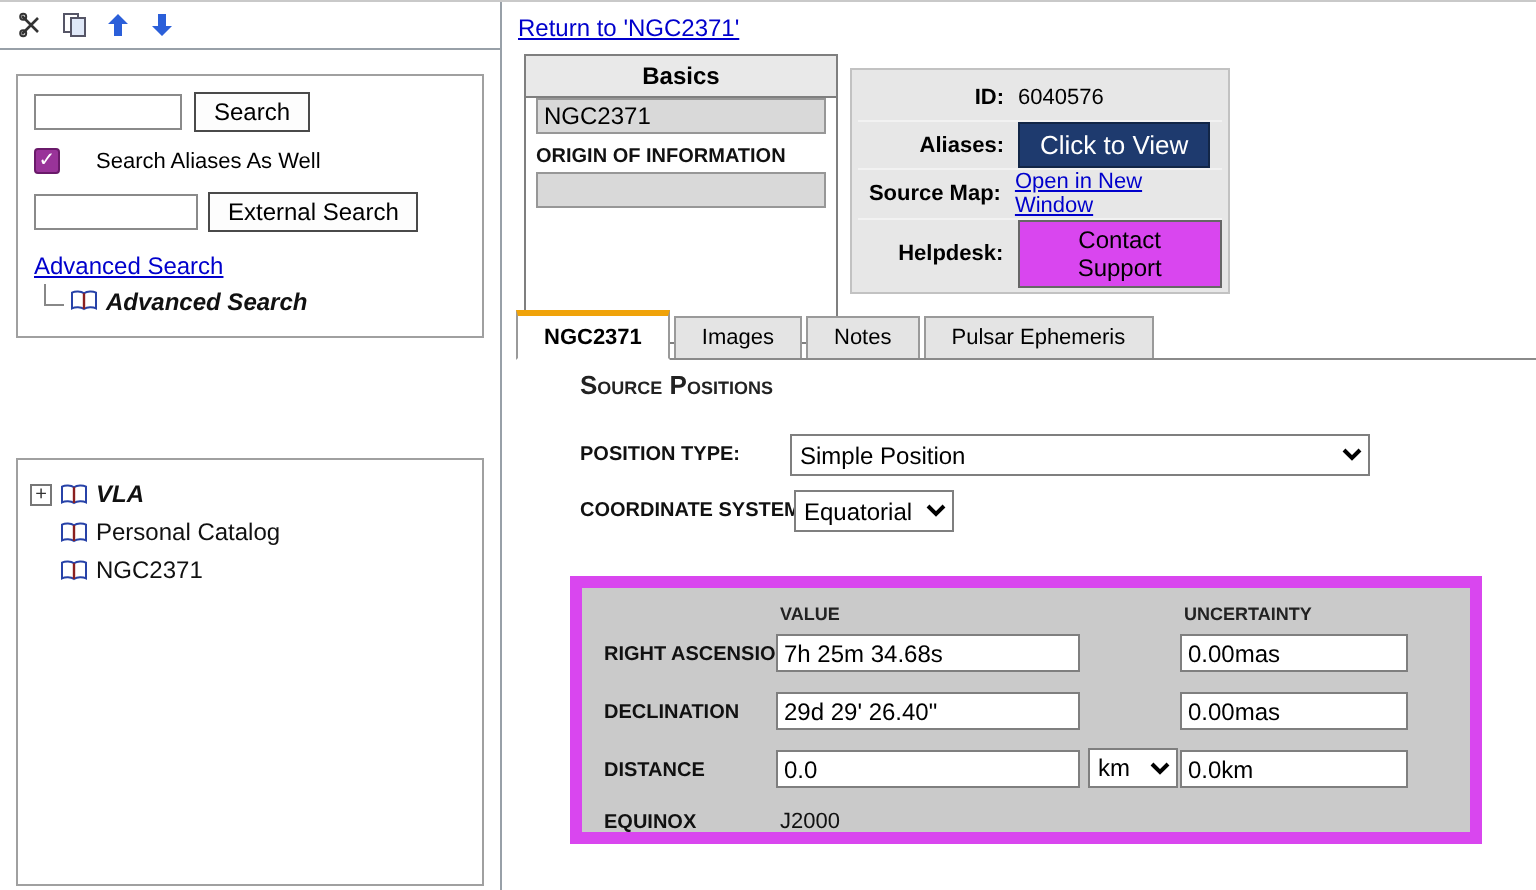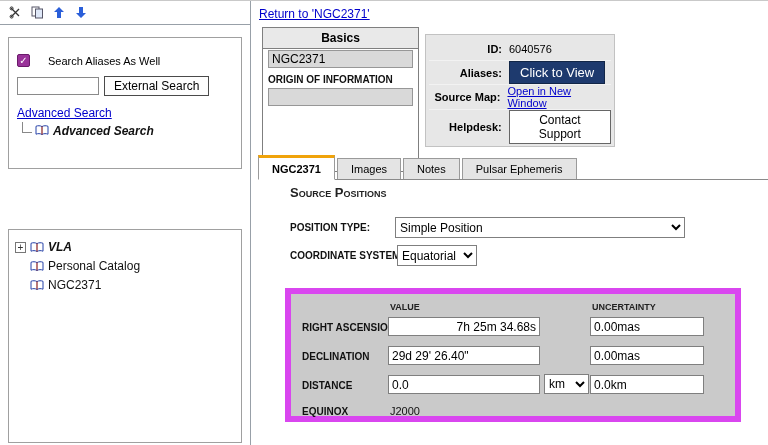--- a/index.html
+++ b/index.html
@@ -38,21 +38,21 @@
   #basics .hdr { height:21px; line-height:21px; text-align:center; font-weight:bold; font-size:12px; background:#e9e9e9; border-bottom:1px solid #7f7f7f; }
   .mini-label { font-size:10px; font-weight:bold; color:#111; margin:6px 0 2px 5px; }
   .basics-inp { margin-left:5px; width:145px; height:18px; background:#d9d9d9; border:1px solid #979797; font:12px "Liberation Sans",sans-serif; padding:0 3px; }
 
   #info { position:absolute; left:425px; top:33px; width:190px; background:#e7e7e7; border:1px solid #c2c2c2; padding:2px 3px; }
   .info-row { display:flex; align-items:center; min-height:24px; border-bottom:1px solid #f2f2f2; }
   .info-row:last-child { border-bottom:none; }
   .info-label { width:80px; text-align:right; font-weight:bold; font-size:11px; padding-right:7px; }
   .info-value { font-size:11px; }
   .navy-btn { background:#1e3a6e; color:#fff; border:1px solid #132档547; border:1px solid #122647; font-size:13px; padding:3px 10px; cursor:pointer; }
-  .plain-btn { background:#ffffff; border:1px solid #666; font-size:12px; padding:2px 7px; cursor:pointer; }
+  .plain-btn { background:#d946ef; border:1px solid #666; font-size:12px; padding:2px 7px; cursor:pointer; }
   .small-link { font-size:11px; }
 
   #tabs { position:absolute; left:258px; top:154px; right:0; height:25px; display:flex; align-items:flex-end; border-bottom:1px solid #8a8a8a; }
   .tab { font-size:11px; padding:4px 13px; background:#e4e4e4; border:1px solid #9a9a9a; border-bottom:none; margin-right:2px; cursor:pointer; white-space:nowrap; }
   .tab.active { background:#fff; border-top:3px solid #f0a30a; font-weight:bold; margin-bottom:-1px; border-bottom:1px solid #fff; padding-top:5px; }
 
   #content { position:absolute; left:251px; top:180px; right:0; bottom:0; background:#fff; }
   .sc-heading { position:absolute; left:39px; top:4px; font-variant:small-caps; font-weight:bold; font-size:13px; color:#222; }
   .fld-label { position:absolute; font-size:10px; font-weight:bold; color:#111; }
   .sel { border:1px solid #7f7f7f; background:#fff; font:12px "Liberation Sans",sans-serif; height:21px; }
@@ -90,20 +90,24 @@
     <span class="tool-ico">
       <svg width="12" height="13" viewBox="0 0 12 13">
           <path d="M6 12 L1 7 H4 V1 H8 V7 H11 Z" fill="#2b5fd9"></path>
         </svg>
     </span>
   </div>
   <div class="toolbar-sep"></div>
   <div class="vdivider"></div>
 
   <div id="search-panel" class="panel">
+    <div class="row">
+      <input class="inp" style="width: 74px;" value="">
+      <button class="btn" style="margin-left:6px">Search</button>
+    </div>
     <div class="row" style="margin-top:8px">
       <span class="checkbox">✓</span>
       <span class="cb-label">Search Aliases As Well</span>
     </div>
     <div class="row" style="margin-top:9px">
       <input class="inp" style="width: 82px;" value="">
       <button class="btn" style="margin-left:5px">External Search</button>
     </div>
     <div class="row" style="margin-top:10px">
       <span class="link">Advanced Search</span>
@@ -197,21 +201,21 @@
     <div class="fld-label" style="left:39px; top:69px">COORDINATE SYSTEM:</div>
     <select class="sel" style="position:absolute; left:146px; top:64px; width:80px">
       <option>Equatorial</option>
     </select>
 
     <div id="pos-table">
       <span class="col-hdr" style="left:99px; top:8px">VALUE</span>
       <span class="col-hdr" style="left:301px; top:8px">UNCERTAINTY</span>
 
       <span class="pt-label" style="left:11px; top:28px">RIGHT ASCENSION</span>
-      <input class="pt-inp" style="left: 97px; top: 23px; width: 152px; text-align: right;" value="7h 25m 34.68s">
+      <input class="pt-inp" style="left: 97px; top: 23px; width: 152px;" value="7h 25m 34.68s">
       <input class="pt-inp" style="left: 299px; top: 23px; width: 114px;" value="0.00mas">
 
       <span class="pt-label" style="left:11px; top:57px">DECLINATION</span>
       <input class="pt-inp" style="left: 97px; top: 52px; width: 152px;" value="29d 29' 26.40&quot;">
       <input class="pt-inp" style="left: 299px; top: 52px; width: 114px;" value="0.00mas">
 
       <span class="pt-label" style="left:11px; top:86px">DISTANCE</span>
       <input class="pt-inp" style="left: 97px; top: 81px; width: 152px;" value="0.0">
       <select class="sel" style="position:absolute; left:253px; top:80px; width:45px; height:20px">
         <option>km</option>

